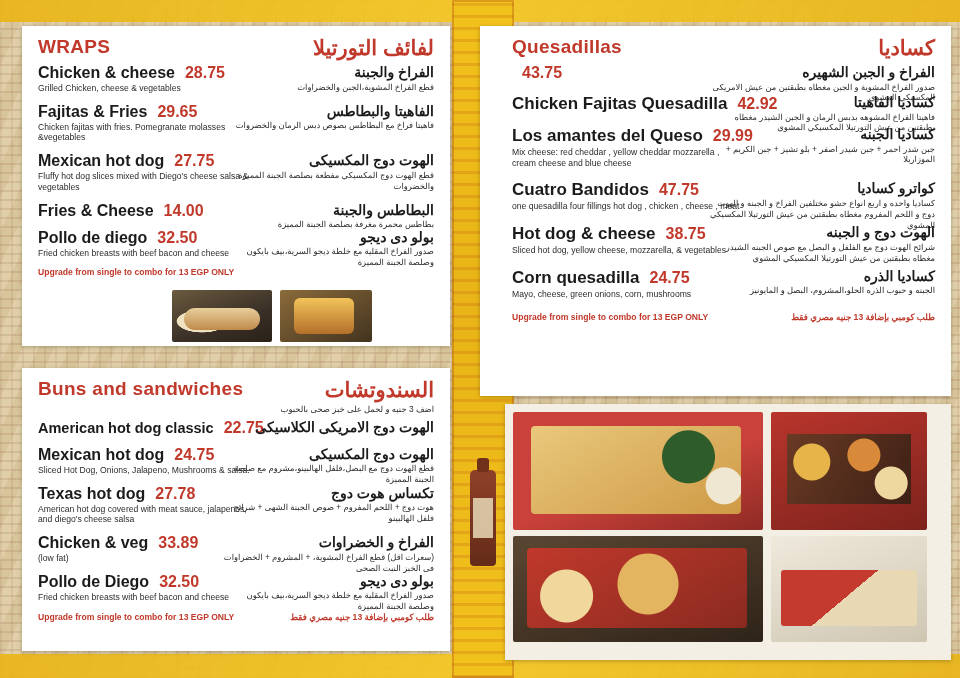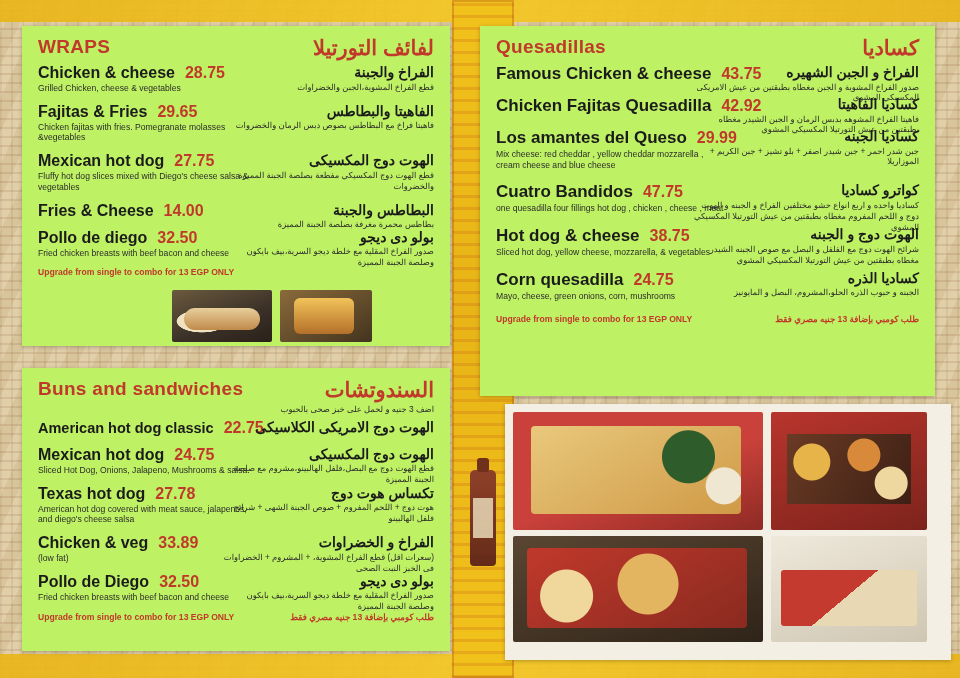--- a/index.html
+++ b/index.html
@@ -33,24 +33,24 @@
     box-shadow:0 0 0 2px rgba(150,40,20,.25) inset;}
   .band:before{content:"";position:absolute;inset:0;
     background:repeating-linear-gradient(0deg,rgba(180,60,20,.18) 0 3px,transparent 3px 12px);}
   
   .ribbon-top{position:absolute;left:0;top:0;width:960px;height:22px;
     background:linear-gradient(90deg,#e9b518,#f4c722,#e9b518);opacity:.92;}
   .ribbon-bot{position:absolute;left:0;bottom:0;width:960px;height:24px;
     background:linear-gradient(90deg,#e9b518,#f4c722,#e9b518);opacity:.92;}
 
   
-  .panel{position:absolute;background:#bef264;box-shadow:0 1px 4px rgba(0,0,0,.25);}
+  .panel{position:absolute;background:#ffffff;box-shadow:0 1px 4px rgba(0,0,0,.25);}
   #panel-wraps{left:22px;top:26px;width:428px;height:320px;}
   #panel-buns{left:22px;top:368px;width:428px;height:283px;}
-  #panel-ques{left:480px;top:26px;width:455px;height:370px;}
+  #panel-ques{left:480px;top:26px;width:455px;height:370px;padding-left:16px;}
   #panel-photos{left:505px;top:404px;width:430px;height:240px;background:#f3efe4;padding:8px;}
 
   .inner{padding:10px 16px 6px 16px;position:relative;height:100%;box-sizing:border-box;}
 
   .cat-row{display:flex;justify-content:space-between;align-items:flex-start;margin-bottom:4px;}
   .cat-en{font-size:19px;font-weight:bold;color:#c0392b;letter-spacing:.3px;}
   .cat-ar{font-size:21px;font-weight:bold;color:#c0392b;direction:rtl;}
 
   .item{position:relative;margin-bottom:9px;}
   .row1{display:flex;align-items:baseline;}
@@ -280,21 +280,20 @@
 
 <div class="panel" id="panel-ques">
   <div class="inner">
     <div class="cat-row">
       <div class="cat-en">Quesadillas</div>
       <div class="cat-ar">كساديا</div>
     </div>
 
     <div class="item">
       <div class="row1">
-        <span class="name">Famous Chicken &amp; cheese</span>
         <span class="price">43.75</span>
       </div>
       <div class="desc"></div>
       <div class="ar-block">
         <div class="ar-name">الفراخ و الجبن الشهيره</div>
         <div class="ar-desc">صدور الفراخ المشوية و الجبن مغطاه بطبقتين من عيش الامريكى المكسيكي المشوي</div>
       </div>
     </div>
 
     <div class="item">

